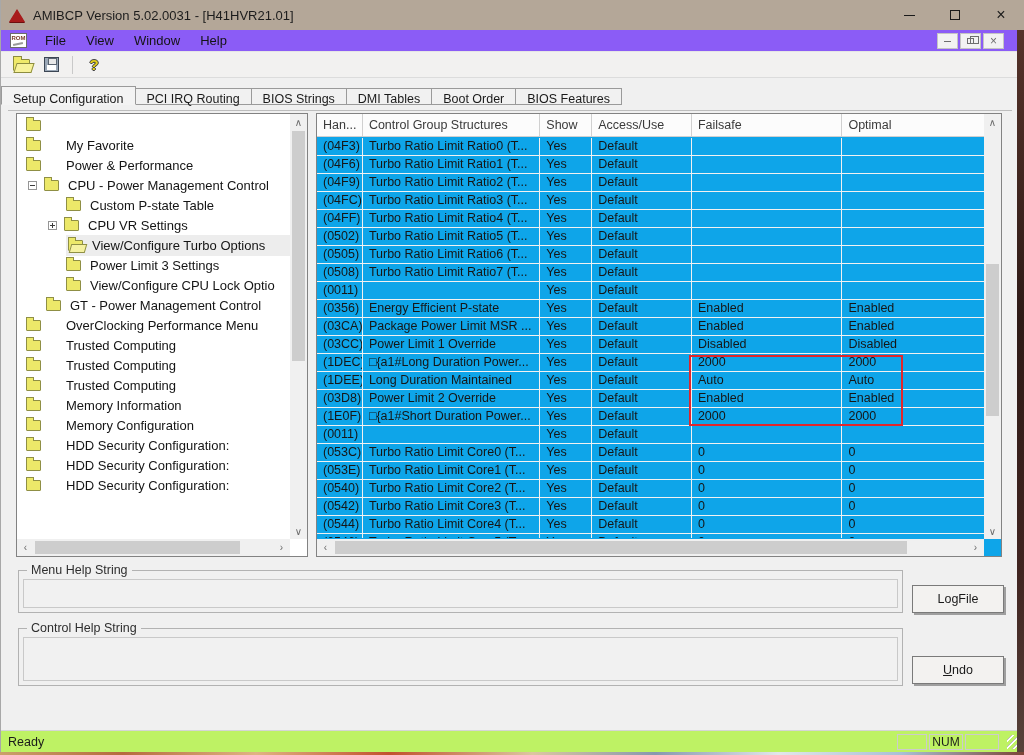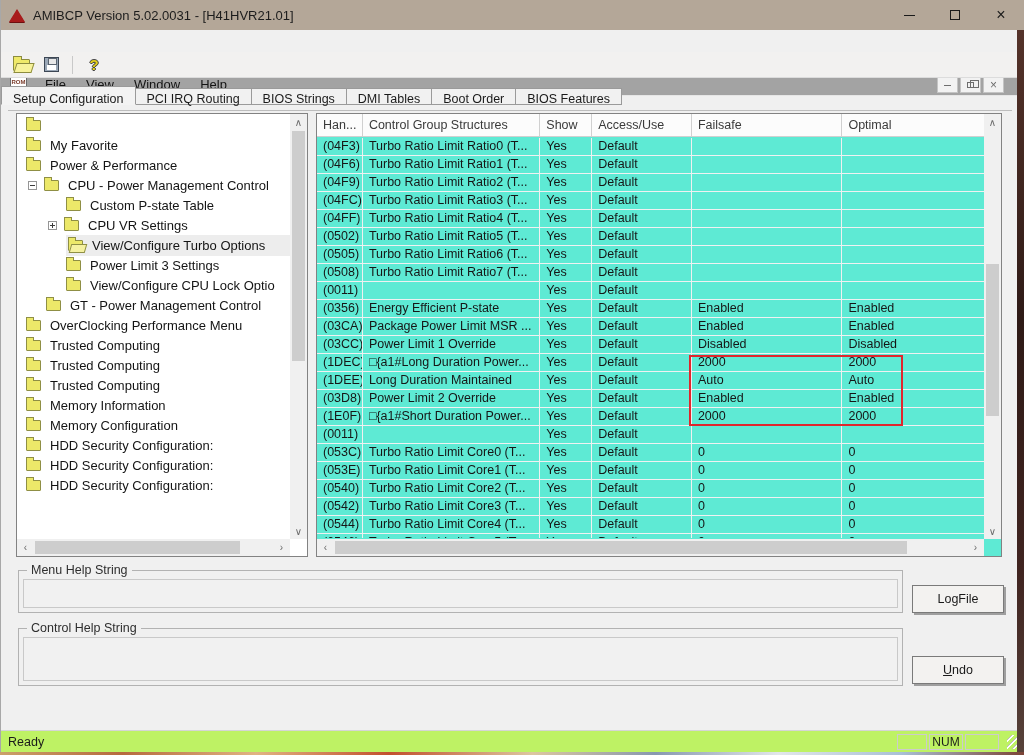--- a/index.html
+++ b/index.html
@@ -9,21 +9,21 @@
   
   .titlebar { position:absolute; left:0; top:0; width:1024px; height:30px; background:#b4a798; display:flex; align-items:center; padding-left:9px; }
   .app-logo { width:0; height:0; border-left:8px solid transparent; border-right:8px solid transparent; border-bottom:13px solid #a81b1b; position:relative; margin-right:8px; filter:drop-shadow(0 1px 0 #6d0f0f); }
   .title-text { font-size:13px; color:#1c1c1c; }
   .win-btns { position:absolute; right:0; top:0; height:30px; display:flex; }
   .win-btn { width:46px; height:30px; display:flex; align-items:center; justify-content:center; }
   .glyph-min { width:11px; height:1px; background:#1a1a1a; }
   .glyph-max { width:10px; height:10px; border:1px solid #1a1a1a; }
   .glyph-close { font-size:16px; line-height:1; color:#1a1a1a; }
 
-  .menubar { position:absolute; left:0; top:30px; width:1024px; height:22px; background:#a3a3a3; display:flex; align-items:center; padding-left:10px; border-bottom:1px solid #e6e6e6;margin-top:44px; }
+  .menubar { position:absolute; left:0; top:30px; width:1024px; height:22px; background:#8b5cf6; display:flex; align-items:center; padding-left:10px; border-bottom:1px solid #e6e6e6; }
   .rom-icon { width:17px; height:15px; background:#fff; border:1px solid #6b6b6b; margin-right:8px; position:relative; font-size:6px; font-weight:bold; color:#7a3b2a; text-align:center; line-height:8px; }
   .rom-icon::after { content:""; position:absolute; left:2px; bottom:2px; width:10px; height:2px; background:#9a9a9a; transform:rotate(-12deg); }
   .menu-item { padding:2px 10px; font-size:13px; color:#141414; }
   .mdi-btns { position:absolute; right:20px; top:3px; display:flex; gap:2px; }
   .mdi-btn { width:21px; height:16px; border:1px solid #c4c4c4; background:#f2f2f2; display:flex; align-items:center; justify-content:center; color:#6e6e6e; }
   .mdi-min { width:7px; height:1px; background:#6e6e6e; }
   .mdi-restore { width:7px; height:6px; border:1px solid #6e6e6e; position:relative; background:#f2f2f2; }
   .mdi-restore::before { content:""; position:absolute; left:2px; top:-3px; width:7px; height:6px; border:1px solid #6e6e6e; }
   .mdi-close { font-size:12px; line-height:1; color:#6e6e6e; }
 
@@ -42,32 +42,32 @@
   .tabs { position:absolute; left:1px; top:88px; height:17px; display:flex; z-index:3; }
   .tab { padding:3px 11px 0 11px; font-size:12.5px; background:#f1f1f1; border:1px solid #9a9a9a; border-left:none; white-space:nowrap; }
   .tab:first-child { border-left:1px solid #9a9a9a; }
   .tab.active { background:#f3f3f3; border-bottom:1px solid #f3f3f3; margin-top:-2px; padding-top:5px; border-left:1px solid #9a9a9a; position:relative; z-index:4; }
   .tabline { position:absolute; left:8px; top:110px; width:1004px; height:1px; background:#bdbdbd; z-index:1; }
 
   
   .tree-panel { position:absolute; left:16px; top:113px; width:292px; height:444px; background:#fff; border:1px solid #828282; z-index:2; }
   .tree-items { position:absolute; left:0; top:1px; right:17px; bottom:18px; overflow:hidden; }
   .ti { height:20px; display:flex; align-items:center; white-space:nowrap; }
-  .pl9 { padding-left:9px; } .pl11 { padding-left:11px; } .pl29 { padding-left:29px; } .pl31 { padding-left:31px; } .pl49 { padding-left:49px; }
+  .pl9 { padding-left:9px;gap:16px; } .pl11 { padding-left:11px; } .pl29 { padding-left:29px; } .pl31 { padding-left:31px; } .pl49 { padding-left:49px; }
   .exp { width:9px; height:9px; border:1px solid #969696; background:#fff; margin-right:7px; position:relative; flex:0 0 auto; }
   .exp::before { content:""; position:absolute; left:1px; top:3px; width:5px; height:1px; background:#3c3c3c; }
   .exp.plus::after { content:""; position:absolute; left:3px; top:1px; width:1px; height:5px; background:#3c3c3c; }
   .folder { width:15px; height:11px; background:#ece869; border:1px solid #8f8f45; border-radius:1px; position:relative; margin-right:6px; flex:0 0 auto; }
   .folder::before { content:""; position:absolute; left:-1px; top:-4px; width:6px; height:3px; background:#ece869; border:1px solid #8f8f45; border-bottom:none; }
   .folder.open::after { content:""; position:absolute; left:1px; top:3px; width:14px; height:7px; background:#f5f1a0; border:1px solid #8f8f45; transform:skewX(-16deg); }
   .tl { font-size:13px; color:#141414; padding:1px 3px; }
   .ti.sel .selwrap { background:#ededed; display:flex; align-items:center; padding:2px 30px 2px 2px; }
 
   
-  .table-panel { position:absolute; left:316px; top:113px; width:686px; height:444px; background:#5eead4; border:1px solid #828282; z-index:2; }
+  .table-panel { position:absolute; left:316px; top:113px; width:686px; height:444px; background:#0ea5e9; border:1px solid #828282; z-index:2; }
   .thead { position:absolute; left:0; top:0; right:17px; height:23px; background:#fcfcfc; border-bottom:1px solid #d0d0d0; display:flex; }
   .th { font-size:12.5px; color:#3a3a3a; padding:4px 0 0 6px; border-right:1px solid #d0d0d0; overflow:hidden; white-space:nowrap; }
   .trows { position:absolute; left:0; top:24px; right:17px; bottom:18px; overflow:hidden; }
   .tr { height:18px; display:flex; border-bottom:1px solid #f1f1f1; }
   .td { font-size:12.5px; color:#161616; padding:1px 0 0 6px; border-right:1px solid #f0f0f0; overflow:hidden; white-space:nowrap; }
   .c0 { width:46px; } .c1 { width:178px; } .c2 { width:52px; } .c3 { width:100px; } .c4 { width:151px; } .c5 { width:142px; border-right:none; }
 
   
   .vsb { position:absolute; right:0; top:0; bottom:17px; width:17px; background:#f0f0f0; }
   .hsb { position:absolute; left:0; bottom:0; height:17px; background:#f0f0f0; }

